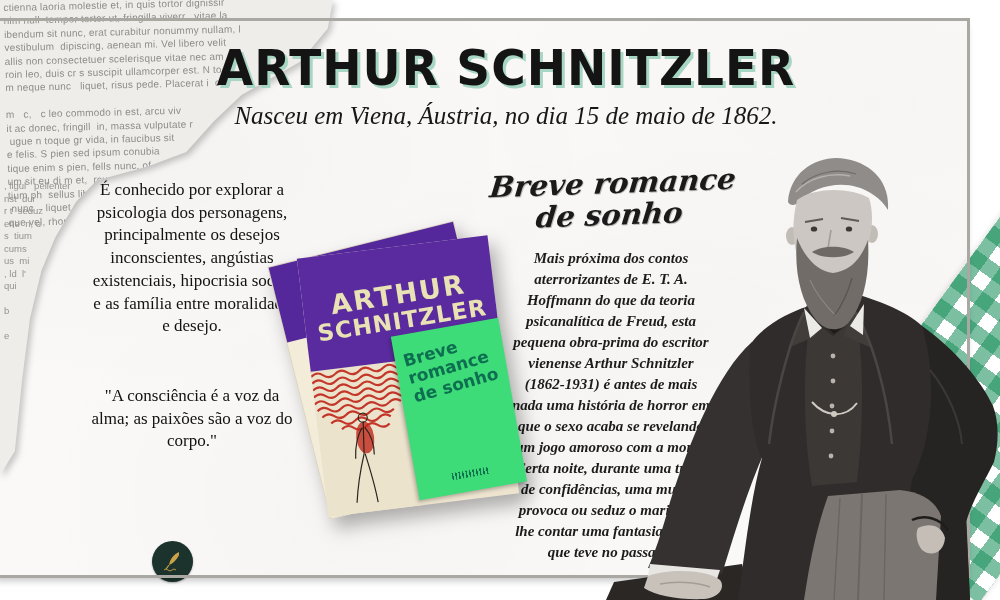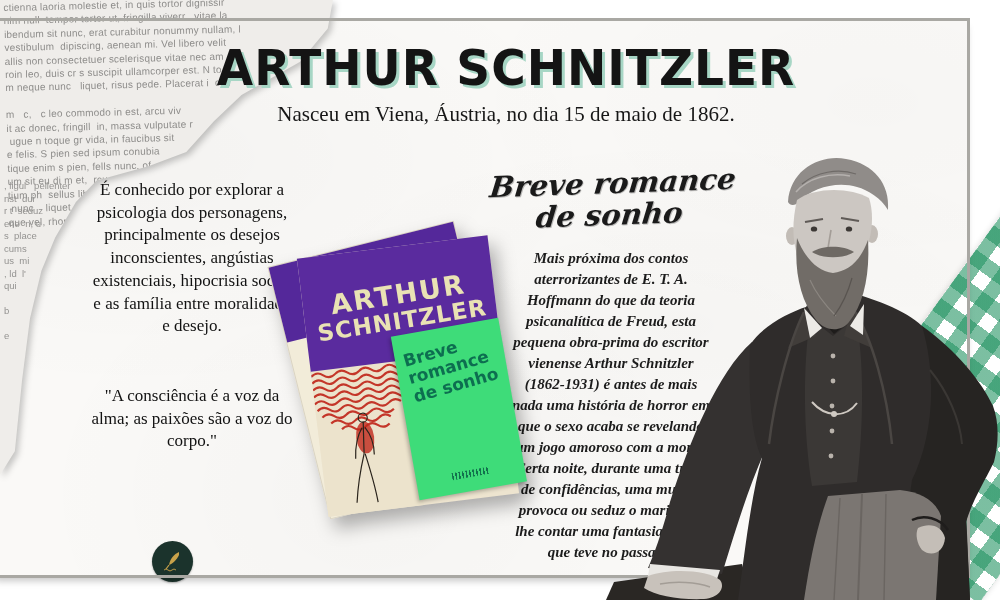--- a/index.html
+++ b/index.html
@@ -30,21 +30,21 @@
   .news-side{position:absolute;left:4px;top:180px;width:95px;
     font-family:"Liberation Sans",sans-serif;font-size:9.5px;line-height:12.5px;
     color:#949391;white-space:pre;}
 
   
   .title{position:absolute;left:0;right:30px;top:40px;padding-left:42px;text-align:center;z-index:2;
     font-family:"DejaVu Sans",sans-serif;font-weight:bold;font-size:47px;letter-spacing:1px;
     color:#141414;transform:scaleY(1.04);
     text-shadow:3px 3px 0 #a7d6c5;}
   .subtitle{position:absolute;left:0;right:30px;top:102px;padding-left:42px;text-align:center;z-index:2;
-    font-size:21px;color:#171717;}
+    font-style:italic;font-size:25px;color:#171717;}
 
   
   .bio{position:absolute;left:58px;top:156px;width:268px;z-index:2;text-align:center;
     font-size:17px;line-height:1.34;color:#121212;white-space:pre-line;}
   .bio .quote{margin-top:24px;white-space:pre-line;}
 
   
   .blurb{position:absolute;left:488px;top:168px;width:246px;z-index:2;text-align:center;}
   .script-heading{font-family:"DejaVu Serif",serif;font-style:italic;font-weight:bold;
     font-size:29px;line-height:1.1;color:#1a1a1a;transform:skewX(-8deg) rotate(-2deg);
@@ -94,21 +94,21 @@
 </head>
 <body>
 
 <div class="stage">
 
   <div class="card-bg"></div>
 
   <div class="scrap">
     <div class="scrap-shape">
       <div class="news-lines"><div>ctienna laoria molestie et, in quis tortor dignissir</div><div>nim null  tempor tortor ut, fringilla viverr   vitae la</div><div>ibendum sit nunc, erat curabitur nonummy nullam, l</div><div>vestibulum  dipiscing, aenean mi. Vel libero velit</div><div>allis non consectetuer scelerisque vitae nec am</div><div>roin leo, duis cr s suscipit ullamcorper est. N to</div><div>m neque nunc   liquet, risus pede. Placerat i  culi</div><div>&nbsp;</div><div>m   c,   c leo commodo in est, arcu viv</div><div>it ac donec, fringill  in, massa vulputate r</div><div> ugue n toque gr vida, in faucibus sit</div><div>e felis. S pien sed ipsum conubia</div><div>tique enim s pien, fells nunc, of</div><div>um sit eu di m et,  rcu eget u</div><div>tium ph  sellus libero taciti an</div><div> nunc    liquet  vel  ut</div><div>que vel, rhoncus velit '</div></div>
-      <div class="news-side"><div>, ligul   pellenter</div><div>nst  dui</div><div>r t  seduz</div><div>ene  n, u</div><div>s  place</div><div>cums</div><div>us  mi</div><div>, ld  l'</div><div>qui</div><div>&nbsp;</div><div>b</div><div>&nbsp;</div><div>e</div></div>
+      <div class="news-side"><div>, ligul   pellenter</div><div>nst  dui</div><div>r t  seduz</div><div>ene  n, u</div><div>s  tium</div><div>cums</div><div>us  mi</div><div>, ld  l'</div><div>qui</div><div>&nbsp;</div><div>b</div><div>&nbsp;</div><div>e</div></div>
     </div>
   </div>
 
   <div class="title">ARTHUR SCHNITZLER</div>
   <div class="subtitle">Nasceu em  Viena, Áustria, no dia 15 de maio de 1862.</div>
 
   <div class="bio">
     <div>É conhecido por explorar a
 psicologia dos personagens,
 principalmente os desejos

